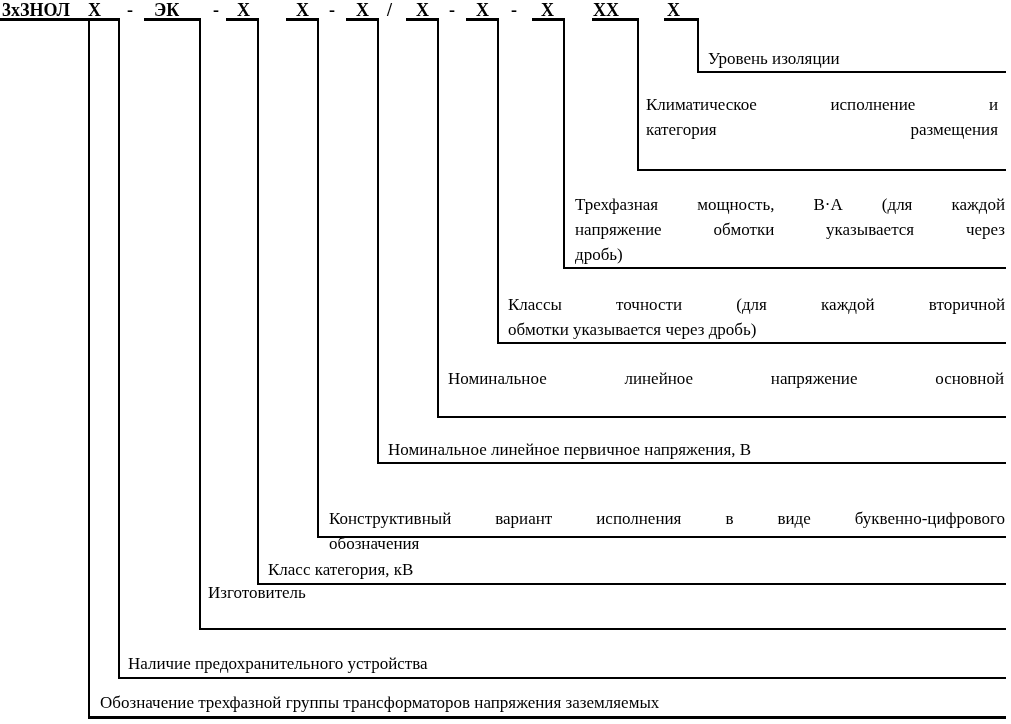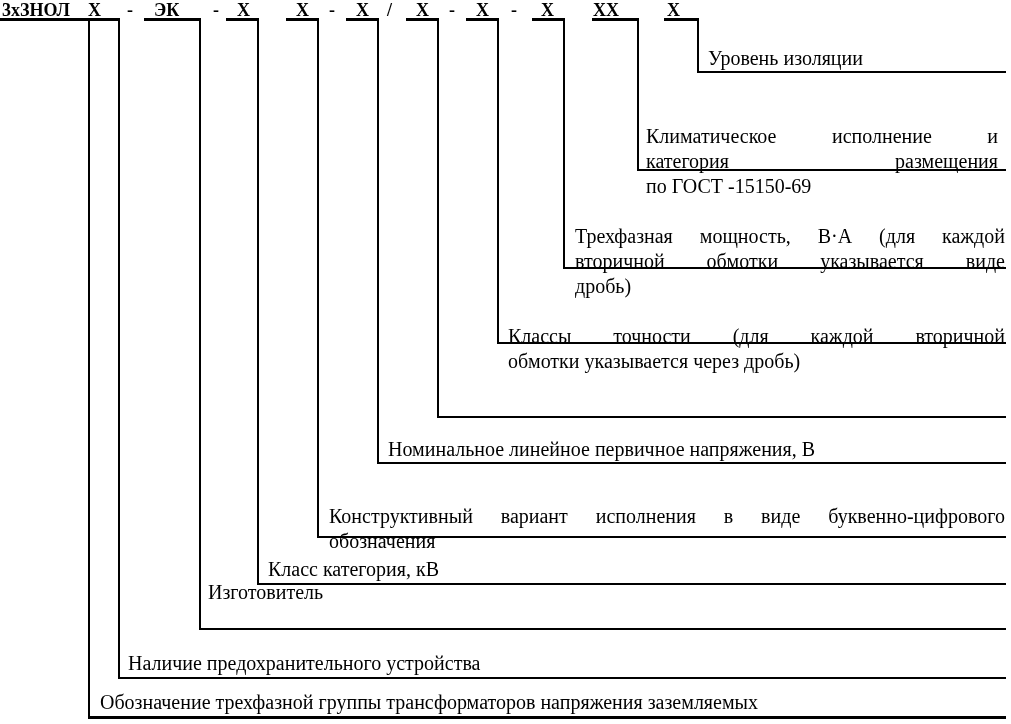--- a/index.html
+++ b/index.html
@@ -13,24 +13,24 @@
   .token {
     position:absolute; top:0;
     font-weight:bold; font-size:18px; line-height:20px;
     white-space:nowrap;
   }
   .seg  { position:absolute; top:18px; height:3px; background:#000; }
   .vline{ position:absolute; width:2px; background:#000; }
   .hline{ position:absolute; height:2px; background:#000; }
   .hline.thick { height:3px; }
   .callout-text {
-    position:absolute; font-size:20px; line-height:25px;
+    position:absolute; font-size:17px; line-height:25px;
     white-space:nowrap;
   }
-  .callout-text.block { white-space:normal;margin-top:32px; }
+  .callout-text.block { white-space:normal; }
   .cline { display:block; }
   .cline.j { text-align:justify; text-align-last:justify; white-space:normal; }
 </style>
 </head>
 <body>
 
 <div class="diagram">
 
   <div>
     <span class="token" style="left:2px">3хЗНОЛ</span>
@@ -72,62 +72,62 @@
       <span class="cline">Уровень изоляции</span>
     </div>
   </div>
 
   <div>
     <div class="vline" style="left:637px; top:18px; height:153px"></div>
     <div class="hline" style="left:637px; top:169px; width:369px"></div>
     <div class="callout-text block" style="left:646px; top:92px; width:352px">
       <span class="cline j">Климатическое исполнение и</span>
       <span class="cline j">категория размещения</span>
-      <span class="cline">по ГОСТ -15150-69</span>
     </div>
   </div>
 
   <div>
     <div class="vline" style="left:563px; top:18px; height:251px"></div>
     <div class="hline" style="left:563px; top:267px; width:443px"></div>
     <div class="callout-text block" style="left:575px; top:192px; width:430px">
       <span class="cline j">Трехфазная мощность, В·А (для каждой</span>
-      <span class="cline j">вторичной обмотки указывается виде</span>
+      <span class="cline j">напряжение обмотки указывается через</span>
       <span class="cline">дробь)</span>
     </div>
   </div>
 
   <div>
     <div class="vline" style="left:497px; top:18px; height:326px"></div>
     <div class="hline" style="left:497px; top:342px; width:509px"></div>
     <div class="callout-text block" style="left:508px; top:292px; width:497px">
       <span class="cline j">Классы точности (для каждой вторичной</span>
       <span class="cline">обмотки указывается через дробь)</span>
     </div>
   </div>
 
   <div>
     <div class="vline" style="left:437px; top:18px; height:400px"></div>
     <div class="hline" style="left:437px; top:416px; width:569px"></div>
     <div class="callout-text block" style="left:448px; top:366px; width:556px">
+      <span class="cline j">Номинальное линейное напряжение основной</span>
     </div>
   </div>
 
   <div>
     <div class="vline" style="left:377px; top:18px; height:446px"></div>
     <div class="hline" style="left:377px; top:462px; width:629px"></div>
     <div class="callout-text" style="left:388px; top:437px">
       <span class="cline">Номинальное линейное первичное напряжения, В</span>
     </div>
   </div>
 
   <div>
     <div class="vline" style="left:317px; top:18px; height:520px"></div>
     <div class="hline" style="left:317px; top:536px; width:689px"></div>
-    <div class="callout-text block" style="left:329px; top:472px; width:676px">
+    <div class="callout-text block" style="left:329px; top:506px; width:676px">
       <span class="cline j">Конструктивный вариант исполнения в виде буквенно-цифрового</span>
       <span class="cline">обозначения</span>
     </div>
   </div>
 
   <div>
     <div class="vline" style="left:257px; top:18px; height:567px"></div>
     <div class="hline" style="left:257px; top:583px; width:749px"></div>
     <div class="callout-text" style="left:268px; top:557px">
       <span class="cline">Класс категория, кВ</span>

